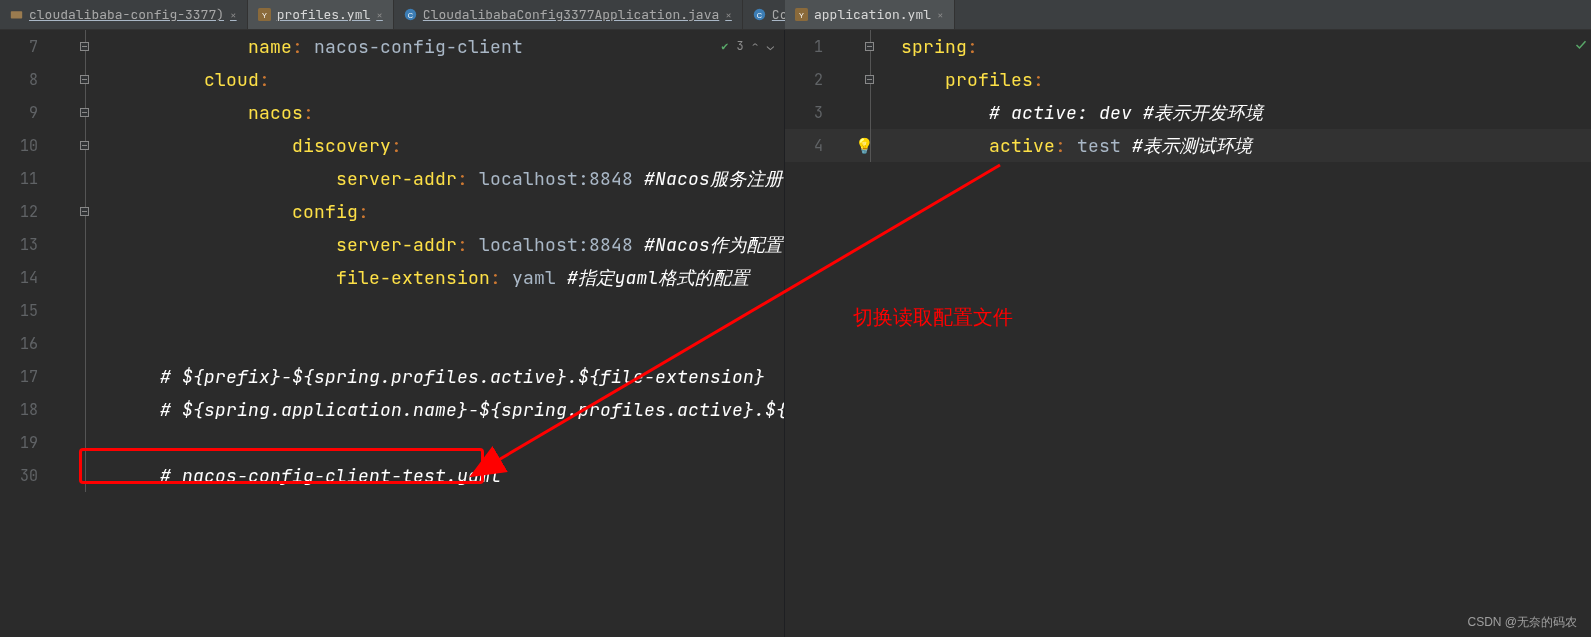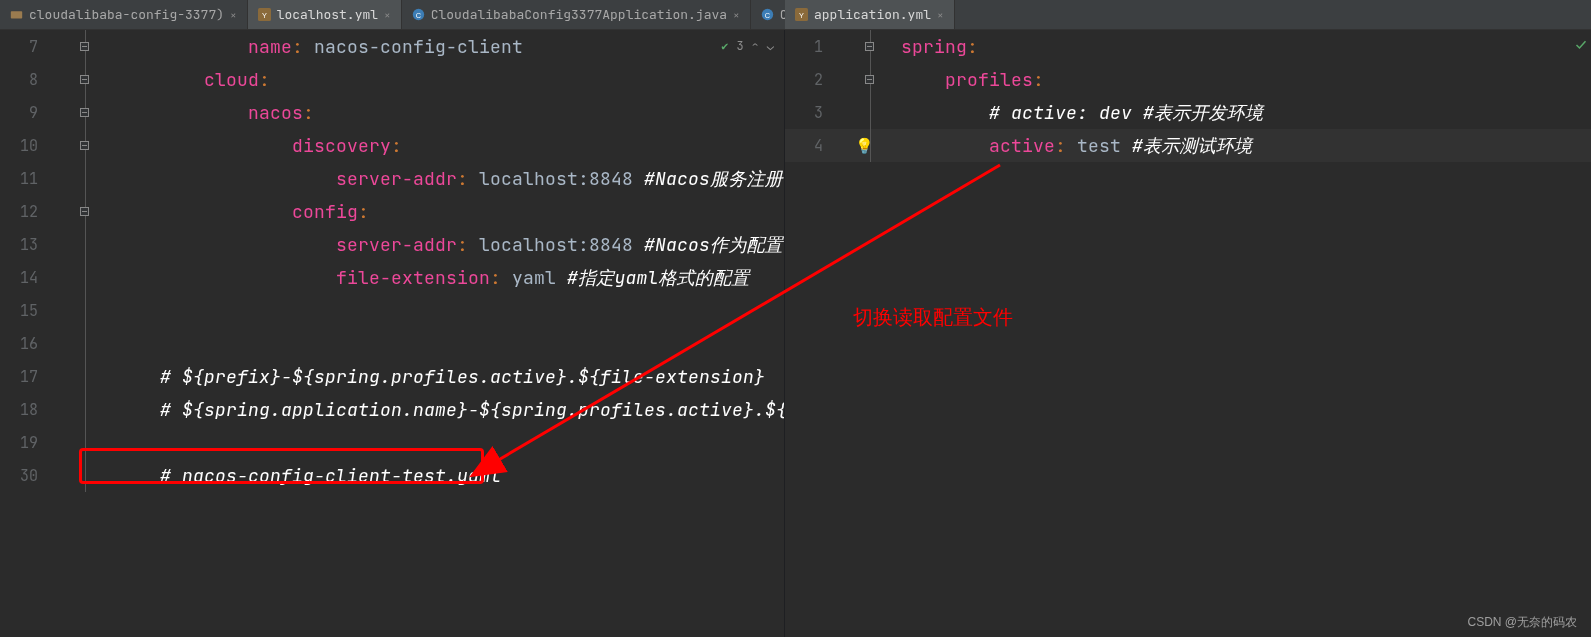--- a/index.html
+++ b/index.html
@@ -14,21 +14,21 @@
     font-size: 17px;
   }
   .tab-bar {
     height: 30px;
     background: #3c3f41;
     display: flex;
     align-items: stretch;
     border-bottom: 1px solid #323232;
     position: relative;
   }
-  .tab-bar.left { width: 846px; position: absolute; left:0; top:0; }
+  .tab-bar.left { width: 846px; position: absolute; left:0; top:0;text-decoration:underline; }
   .tab-bar.right { position: absolute; left:785px; top:0; right:0; }
   .tab {
     display: flex;
     align-items: center;
     padding: 0 10px;
     gap: 6px;
     font-size: 13px;
     color: #a8a8a8;
     border-right: 1px solid #323232;
     cursor: pointer;
@@ -97,21 +97,21 @@
   }
   .code {
     padding-left: 18px;
     white-space: pre;
     font-size: 18px;
     letter-spacing: 0.2px;
     font-family: "JetBrains Mono", Consolas, monospace;
   }
   .line.hl { background: #323232; }
   .line.hl .lnum { background:#323232;}
-  .tk-key { color: #ec4899; }
+  .tk-key { color: #fde047; }
   .tk-val { color: #a9b7c6; }
   .tk-cmt { color: #ffffff; font-style: italic; }
   .tk-col { color: #cc7832; }
   .status-indicator {
     position:absolute;
     right:10px; top:8px;
     display:flex;
     gap:8px;
     align-items:center;
     font-size:12px;
@@ -159,21 +159,21 @@
         <rect x="1" y="4" width="14" height="9" rx="1" fill="#9a7b4f"></rect>
       </svg>
       <span>cloudalibaba-config-3377)</span>
       <span class="close">×</span>
     </div>
     <div class="tab active">
       <svg class="file-icon" viewBox="0 0 16 16">
         <rect width="16" height="16" rx="2" fill="#8a6a3b"></rect>
         <text x="8" y="12" font-size="9" text-anchor="middle" fill="#fff" font-family="sans-serif">Y</text>
       </svg>
-      <span>localhost.yml</span>
+      <span>profiles.yml</span>
       <span class="close">×</span>
     </div>
     <div class="tab">
       <svg class="file-icon" viewBox="0 0 16 16">
         <circle cx="8" cy="8" r="7" fill="#3c7db5"></circle>
         <text x="8" y="12" font-size="9" text-anchor="middle" fill="#fff" font-family="sans-serif">C</text>
       </svg>
       <span>CloudalibabaConfig3377Application.java</span>
       <span class="close">×</span>
     </div>

